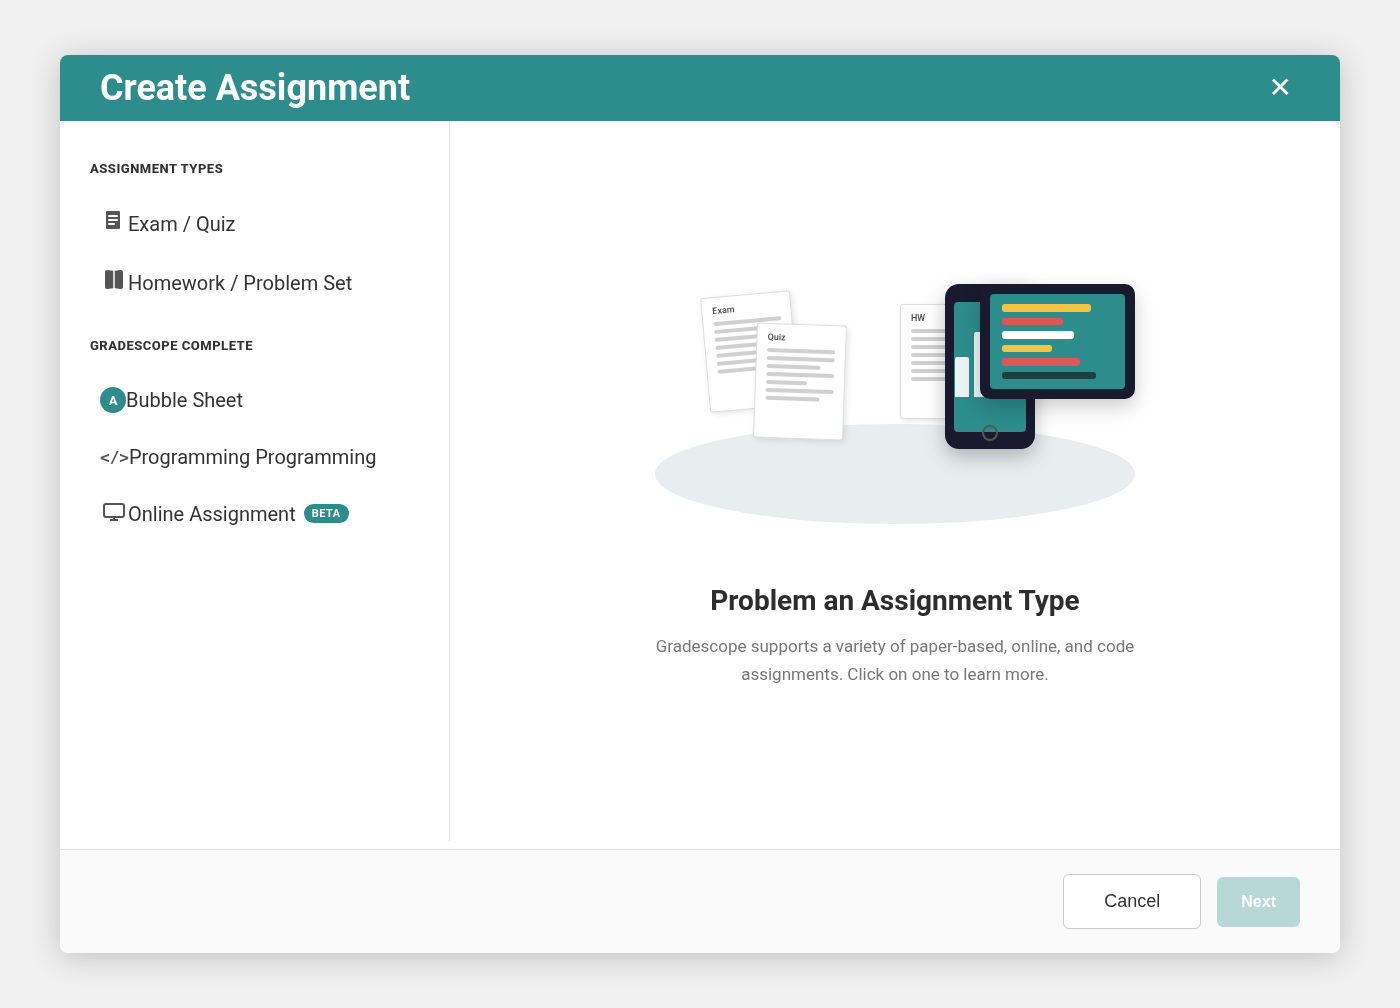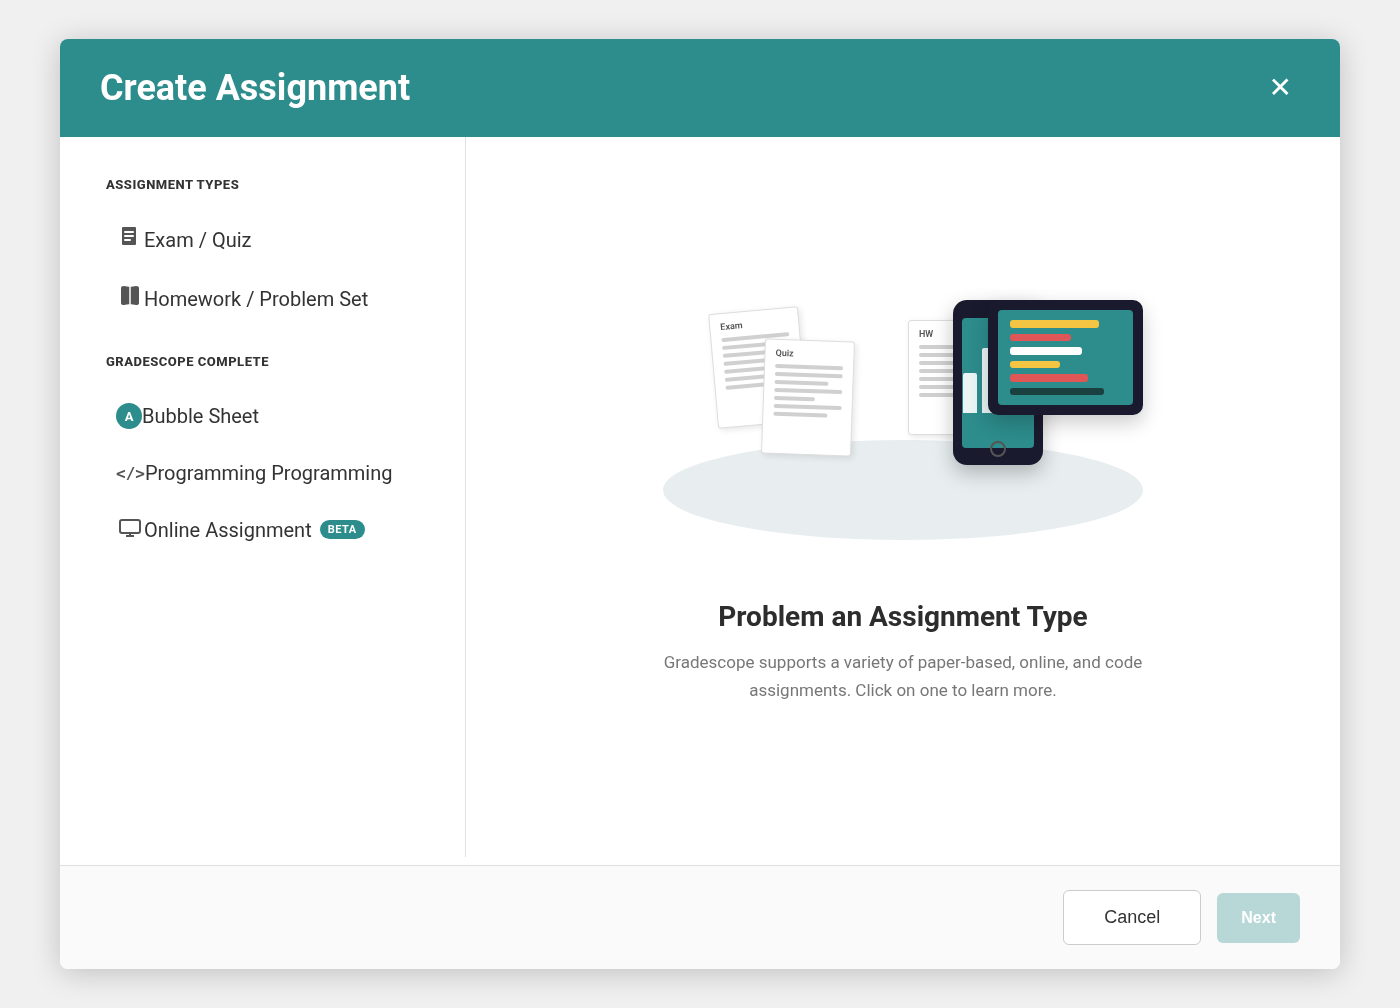--- a/index.html
+++ b/index.html
@@ -13,21 +13,21 @@
     }
     .modal {
       width: 1280px;
       background: #fff;
       border-radius: 8px;
       overflow: hidden;
       box-shadow: 0 4px 30px rgba(0,0,0,0.2);
     }
     .modal-header {
       background: #2d8c8c;
-      padding: 28px 40px;
+      padding: 12px 40px;
       display: flex;
       align-items: center;
       justify-content: space-between;
     }
     .modal-title {
       color: #fff;
       font-size: 36px;
       font-weight: 700;
     }
     .close-btn {
@@ -35,21 +35,20 @@
       font-size: 28px;
       cursor: pointer;
       background: none;
       border: none;
       line-height: 1;
       padding: 4px 8px;
     }
     .modal-body {
       display: flex;
       min-height: 720px;
-      margin-left: 16px;
     }
     .sidebar {
       width: 390px;
       min-width: 390px;
       border-right: 1px solid #e0e0e0;
       padding: 32px 30px;
     }
     .section-label {
       font-size: 13px;
       font-weight: 800;

